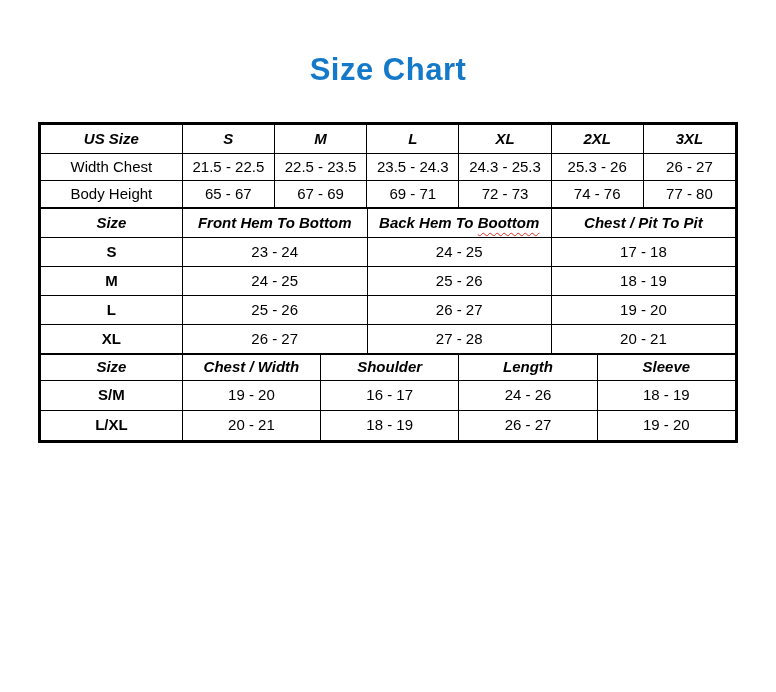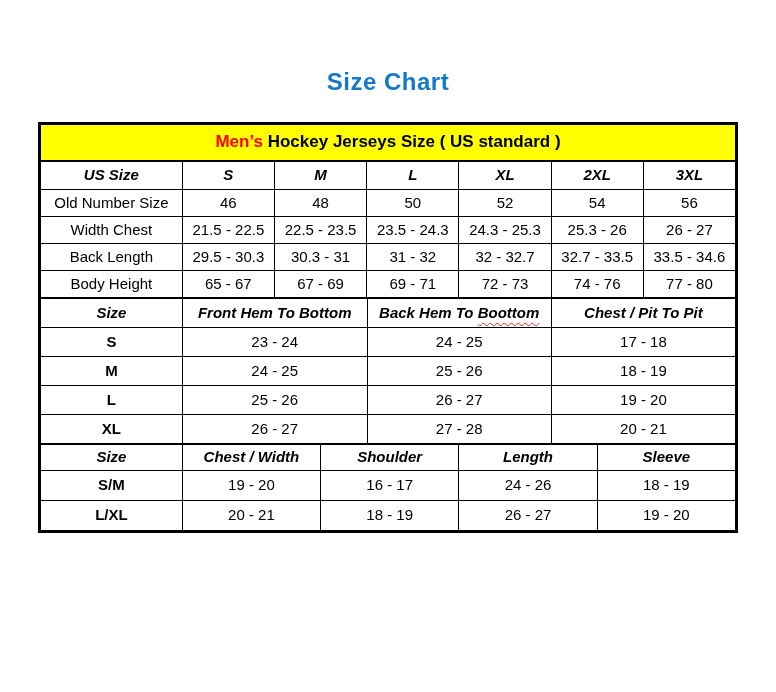--- a/index.html
+++ b/index.html
@@ -11,24 +11,24 @@
     color: #000;
   }
   .page {
     position: relative;
     width: 776px; height: 692px;
     background: #ffffff;
     overflow: hidden;
   }
   .title {
     position: absolute;
-    top: 68px; left: 38px; width: 700px;
+    top: 52px; left: 38px; width: 700px;
     margin: 0;
     text-align: center;
-    font-size: 24px;
+    font-size: 31px;
     font-weight: 700;
     letter-spacing: 0.5px;
     color: var(--blue, #1479c9);
   }
   .chart-wrap {
     position: absolute;
     top: 122px; left: 38px; width: 700px;
     border: 2px solid var(--black, #000);
     background: #fff;
   }
@@ -81,57 +81,36 @@
           <col style="width: 20.4%;">
           <col style="width: 13.27%;">
           <col style="width: 13.27%;">
           <col style="width: 13.27%;">
           <col style="width: 13.26%;">
           <col style="width: 13.27%;">
           <col style="width: 13.26%;">
         </colgroup>
         <tbody>
           <tr>
-            <td colspan="7" class="section-header"><span class="hl">Men’s</span><span> Hockey Jerseys Size ( US standard )</span></td>
-          </tr>
-          <tr>
             <th>US Size</th>
             <th>S</th>
             <th>M</th>
             <th>L</th>
             <th>XL</th>
             <th>2XL</th>
             <th>3XL</th>
           </tr>
           <tr>
-            <td class="rowlabel">Old Number Size</td>
-            <td>46</td>
-            <td>48</td>
-            <td>50</td>
-            <td>52</td>
-            <td>54</td>
-            <td>56</td>
-          </tr>
-          <tr>
             <td class="rowlabel">Width Chest</td>
             <td>21.5 - 22.5</td>
             <td>22.5 - 23.5</td>
             <td>23.5 - 24.3</td>
             <td>24.3 - 25.3</td>
             <td>25.3 - 26</td>
             <td>26 - 27</td>
-          </tr>
-          <tr>
-            <td class="rowlabel">Back Length</td>
-            <td>29.5 - 30.3</td>
-            <td>30.3 - 31</td>
-            <td>31 - 32</td>
-            <td>32 - 32.7</td>
-            <td>32.7 - 33.5</td>
-            <td>33.5 - 34.6</td>
           </tr>
           <tr>
             <td class="rowlabel">Body Height</td>
             <td>65 - 67</td>
             <td>67 - 69</td>
             <td>69 - 71</td>
             <td>72 - 73</td>
             <td>74 - 76</td>
             <td>77 - 80</td>
           </tr>

